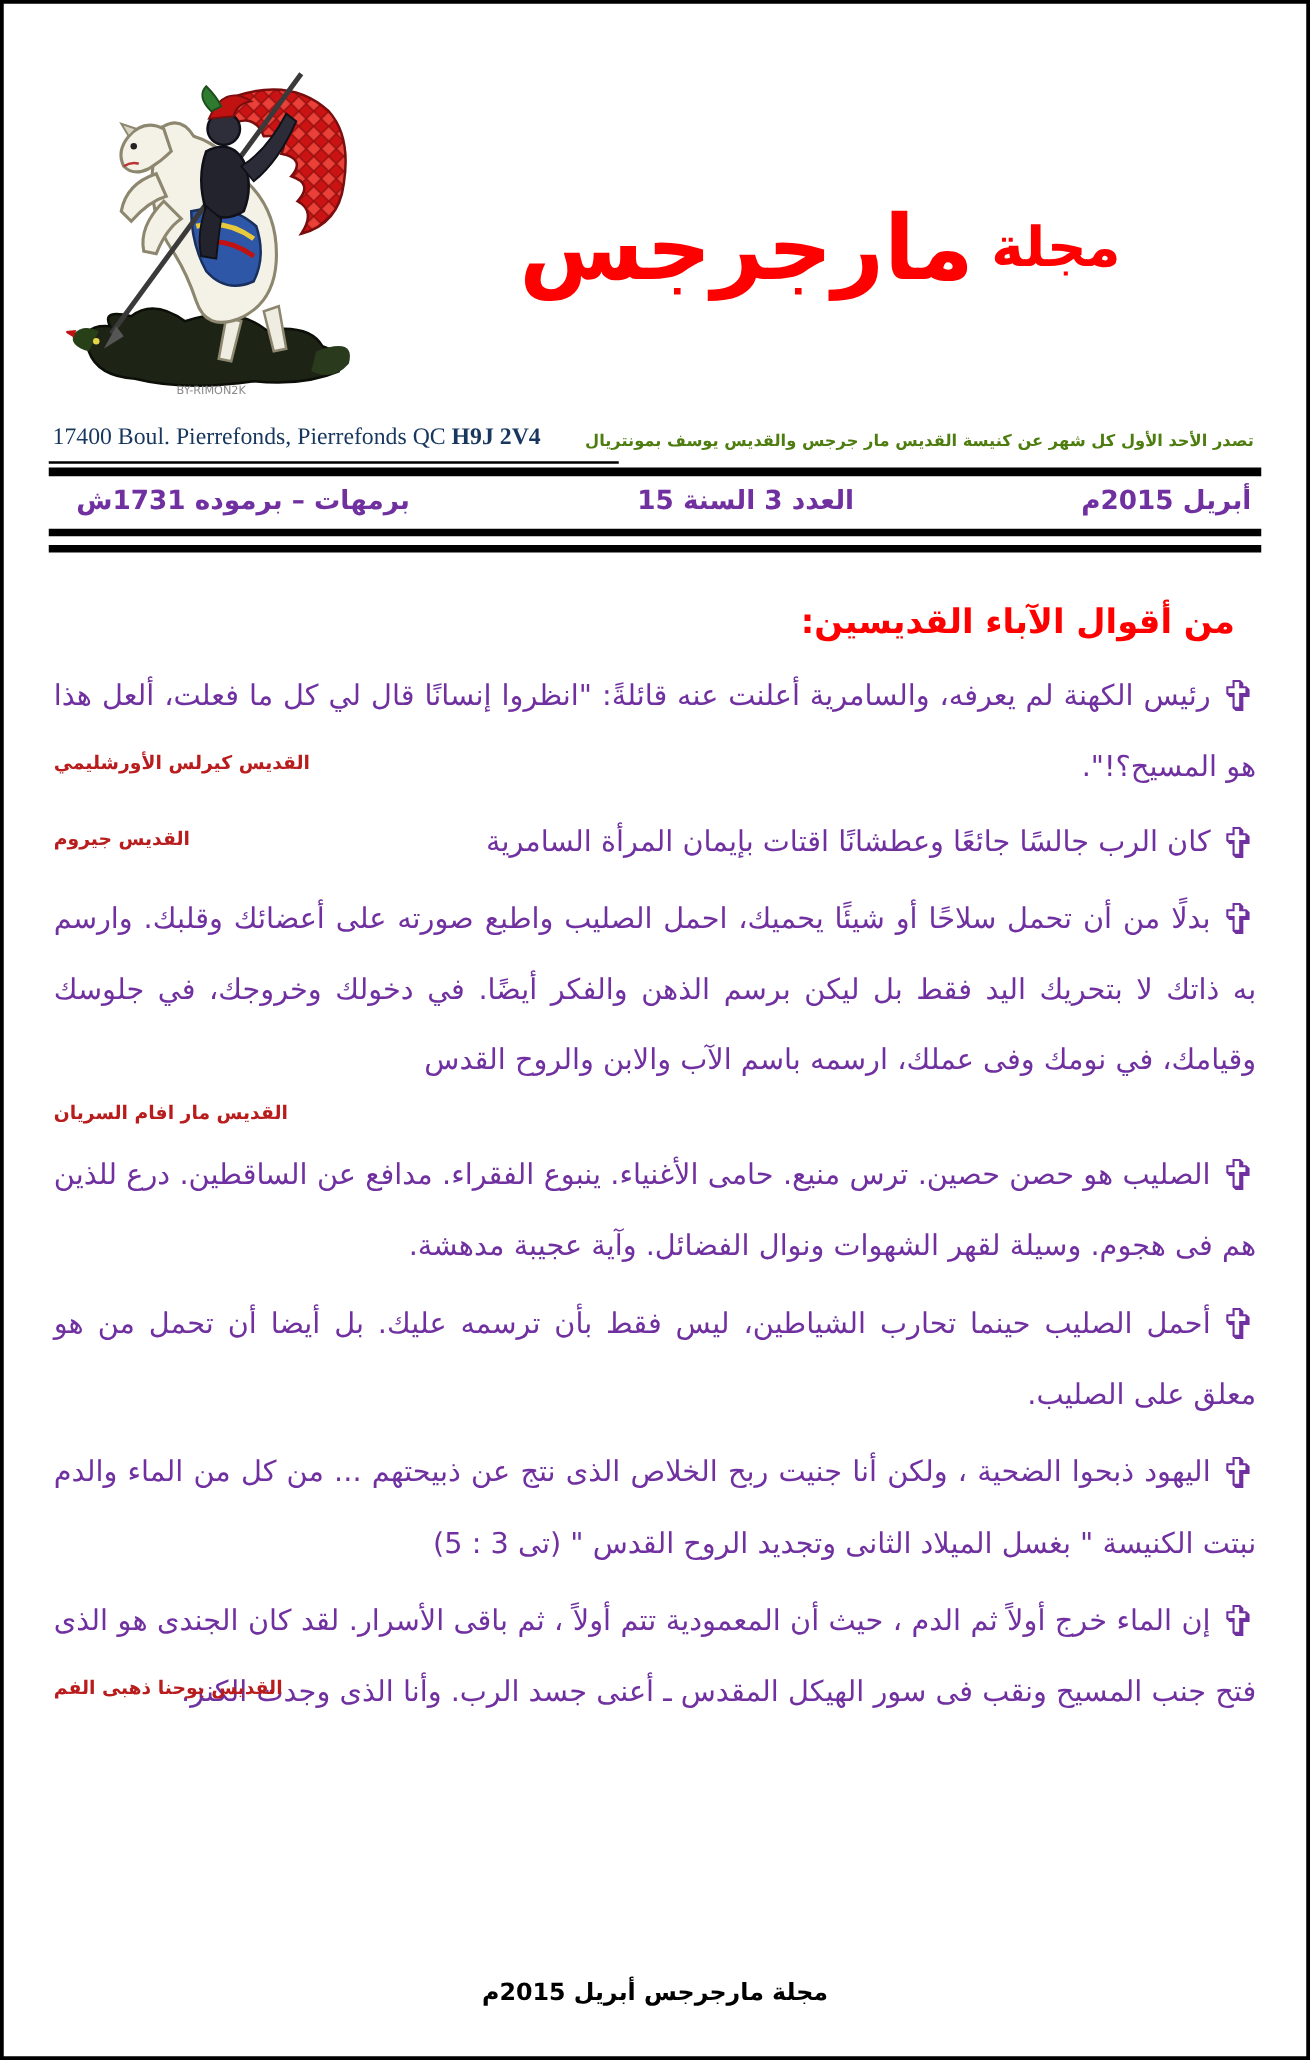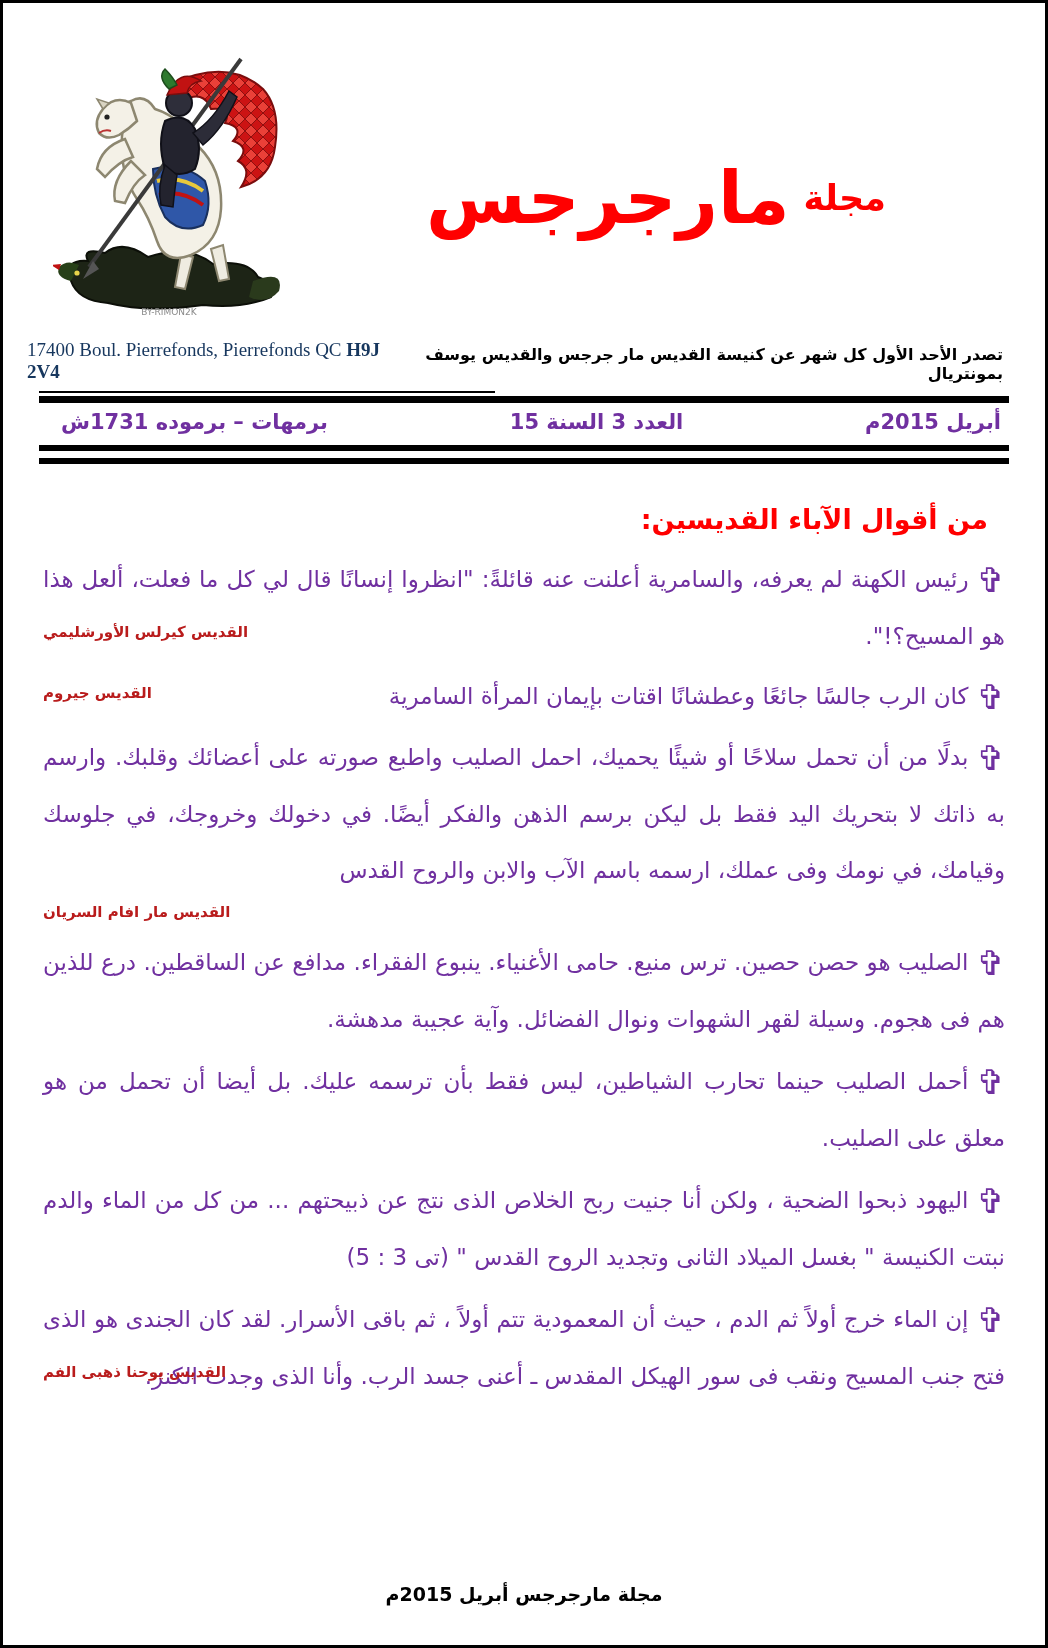--- a/index.html
+++ b/index.html
@@ -9,30 +9,30 @@
     position:relative;margin:0 auto;overflow:hidden;
     font-family:"DejaVu Sans",sans-serif;
   }
   
   .header{display:flex;padding:26px 18px 0 50px;}
   .logo-box{width:232px;height:292px;flex:0 0 auto;}
   .title-box{
     flex:1;display:flex;align-items:center;justify-content:center;
     direction:rtl;color:#ff0000;margin-top:46px;gap:14px;
   }
-  .title-small{font-size:35px;font-weight:bold;}
+  .title-small{font-size:44px;font-weight:bold;}
   .title-large{font-size:72px;font-weight:bold;letter-spacing:-2px;}
   
   .info-row{
     display:flex;justify-content:space-between;align-items:flex-end;
-    padding:0 42px 0 24px;margin-top:18px;
+    padding:0 42px 0 24px;margin-top:18px;margin-left:15px;
   }
   .address{color:#17375e;font-size:19px;font-family:"Liberation Serif",serif;}
   .address .postal{font-weight:bold;}
-  .publisher{color:#000000;font-size:16px;font-weight:bold;direction:rtl;}
+  .publisher{color:#4d7c0f;font-size:13px;font-weight:bold;direction:rtl;}
   
   .rule-thin-partial{height:2px;background:#000;width:456px;margin:8px 0 3px 36px;}
   .rule-thick{height:7px;background:#000;margin:0 36px;}
   .double-rule{margin:6px 36px 0;border-top:6px solid #000;border-bottom:6px solid #000;height:7px;}
   
   .issue-bar{
     display:flex;justify-content:space-between;align-items:center;
     direction:rtl;color:#7030a0;font-weight:bold;font-size:21px;
     padding:7px 44px 5px 58px;
   }

